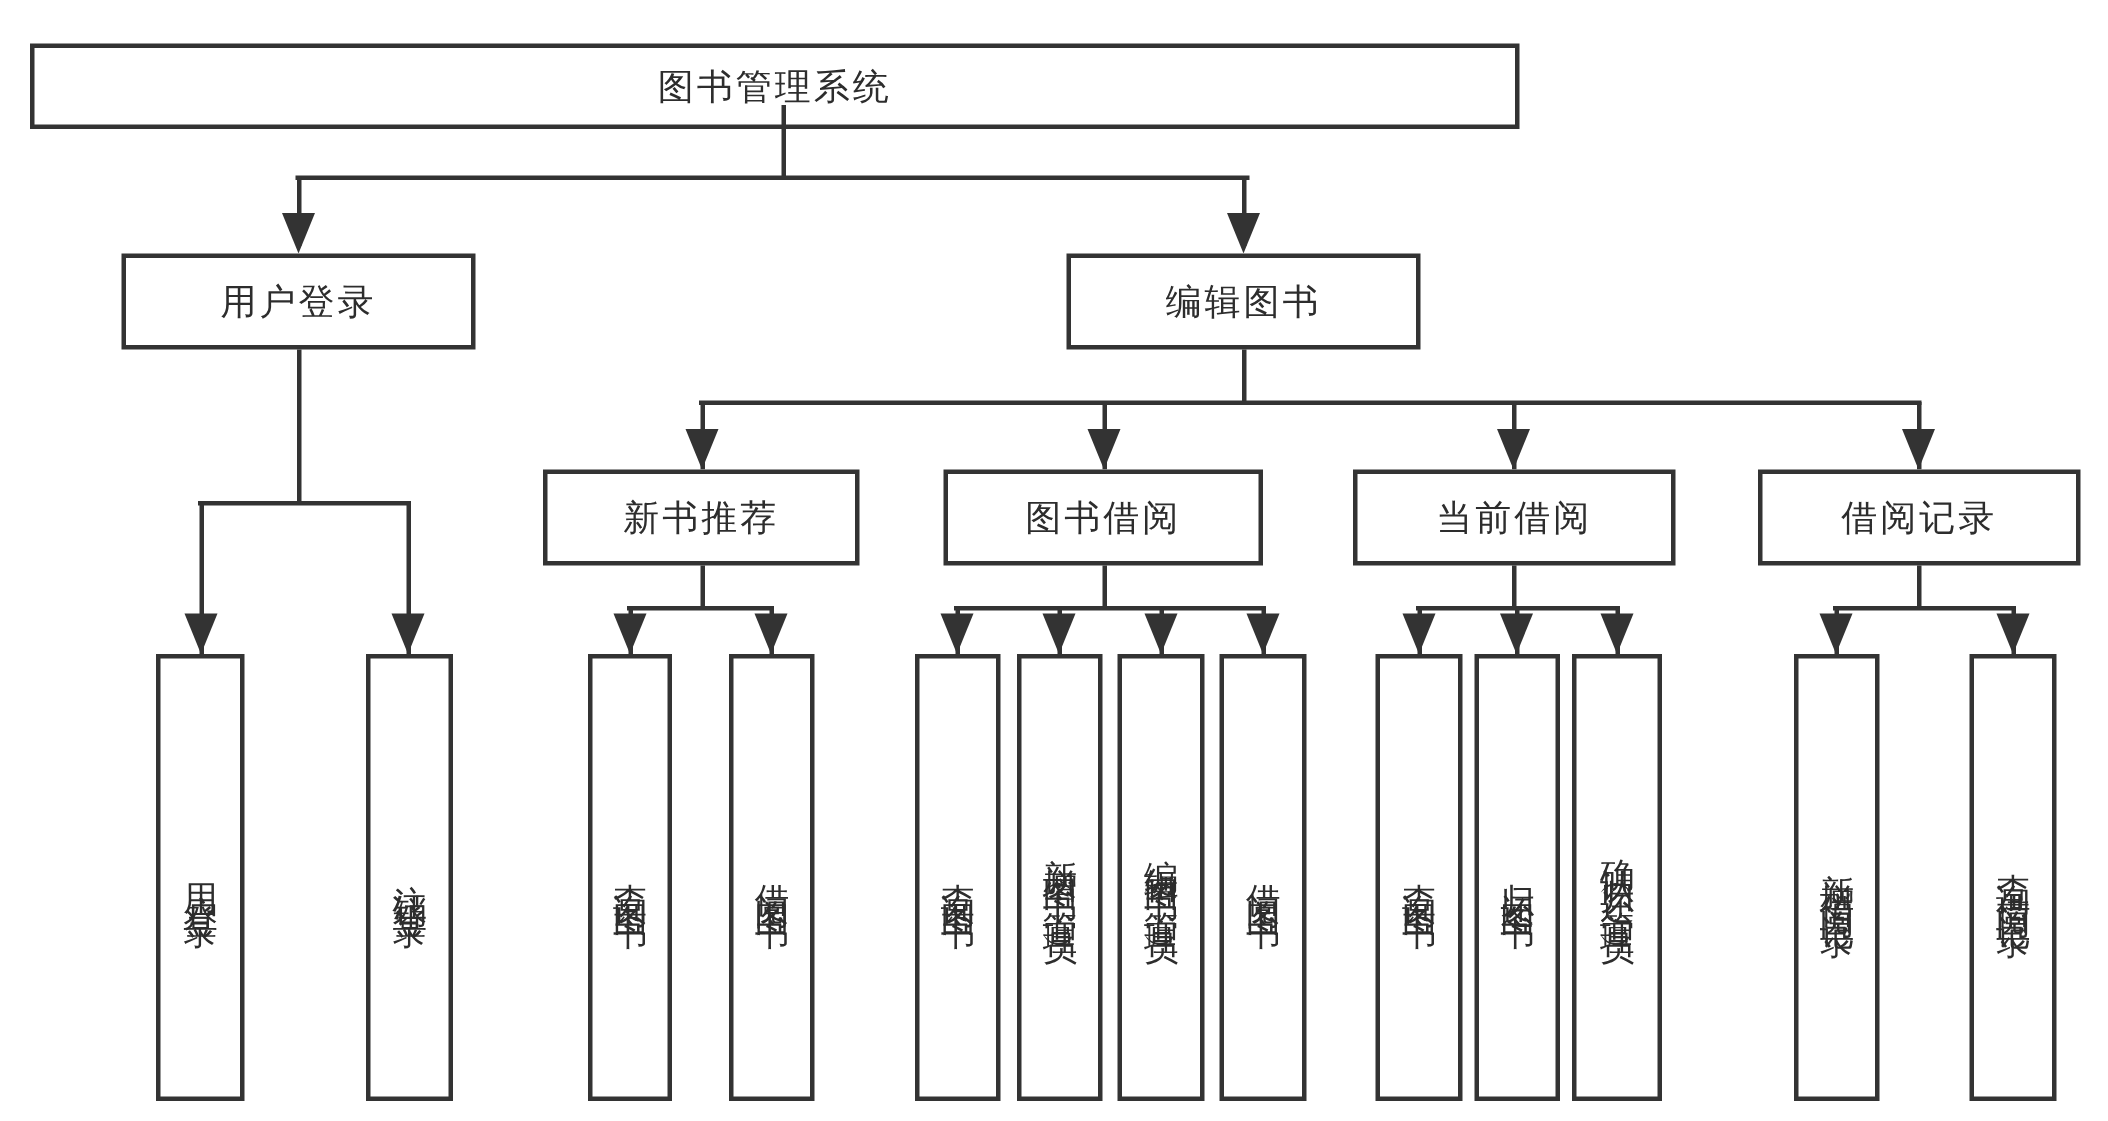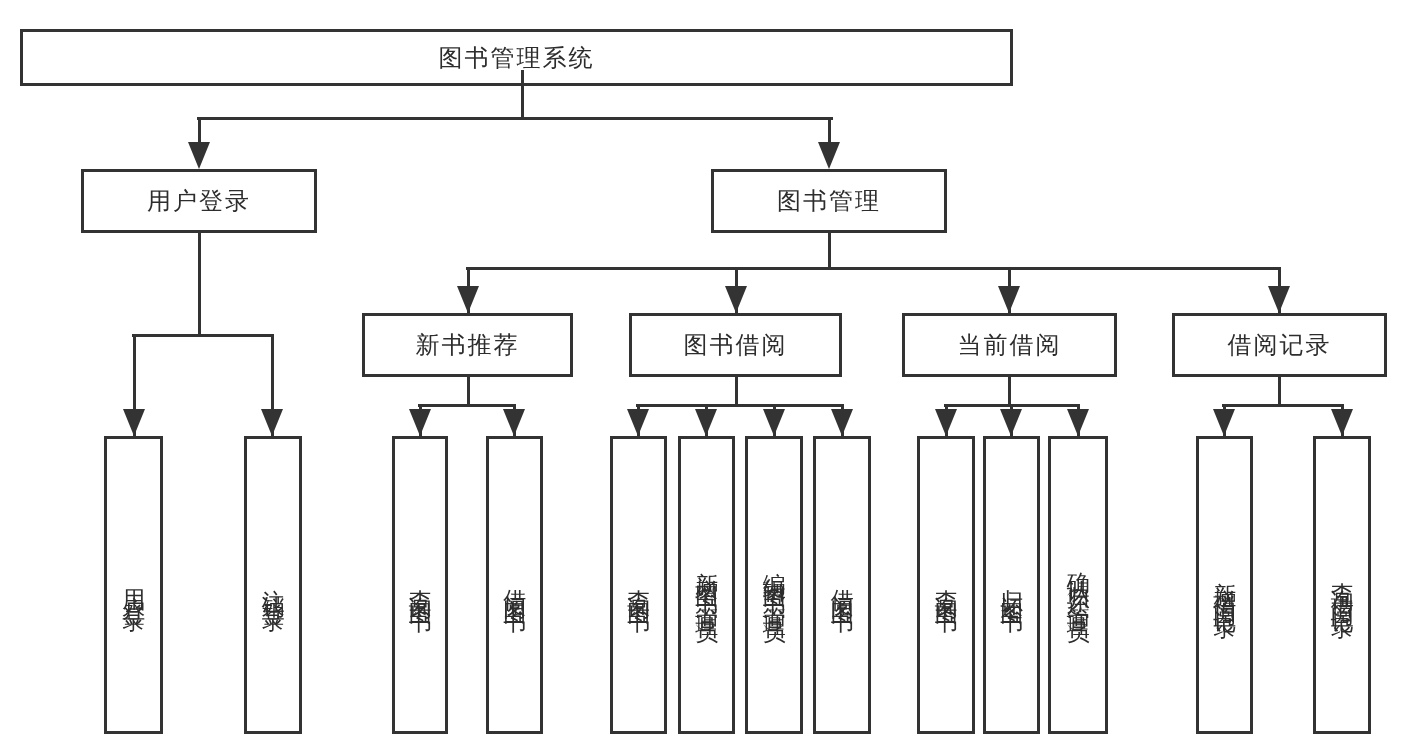--- a/index.html
+++ b/index.html
@@ -67,21 +67,21 @@
   <div class="ln" style="left:197px; top:117px; width:636px; height:3px;"></div>
   <div class="ln" style="left:198px; top:118px; width:3px; height:46px;"></div>
   <div class="ah" style="left:188px; top:142px;"></div>
   <div class="ln" style="left:828px; top:118px; width:3px; height:46px;"></div>
   <div class="ah" style="left:818px; top:142px;"></div>
 
   <div class="box" style="left:81px; top:169px; width:236px; height:64px;">
     <span class="hlabel">用户登录</span>
   </div>
   <div class="box" style="left:711px; top:169px; width:236px; height:64px;">
-    <span class="hlabel">图书管理</span>
+    <span class="hlabel">编辑图书</span>
   </div>
 
   <div class="ln" style="left:198px; top:233px; width:3px; height:102px;"></div>
   <div class="ln" style="left:132px; top:334px; width:142px; height:3px;"></div>
   <div class="ln" style="left:133px; top:335px; width:3px; height:101px;"></div>
   <div class="ah" style="left:123px; top:409px;"></div>
   <div class="ln" style="left:271px; top:335px; width:3px; height:101px;"></div>
   <div class="ah" style="left:261px; top:409px;"></div>
 
   <div class="ln" style="left:828px; top:233px; width:3px; height:35px;"></div>

